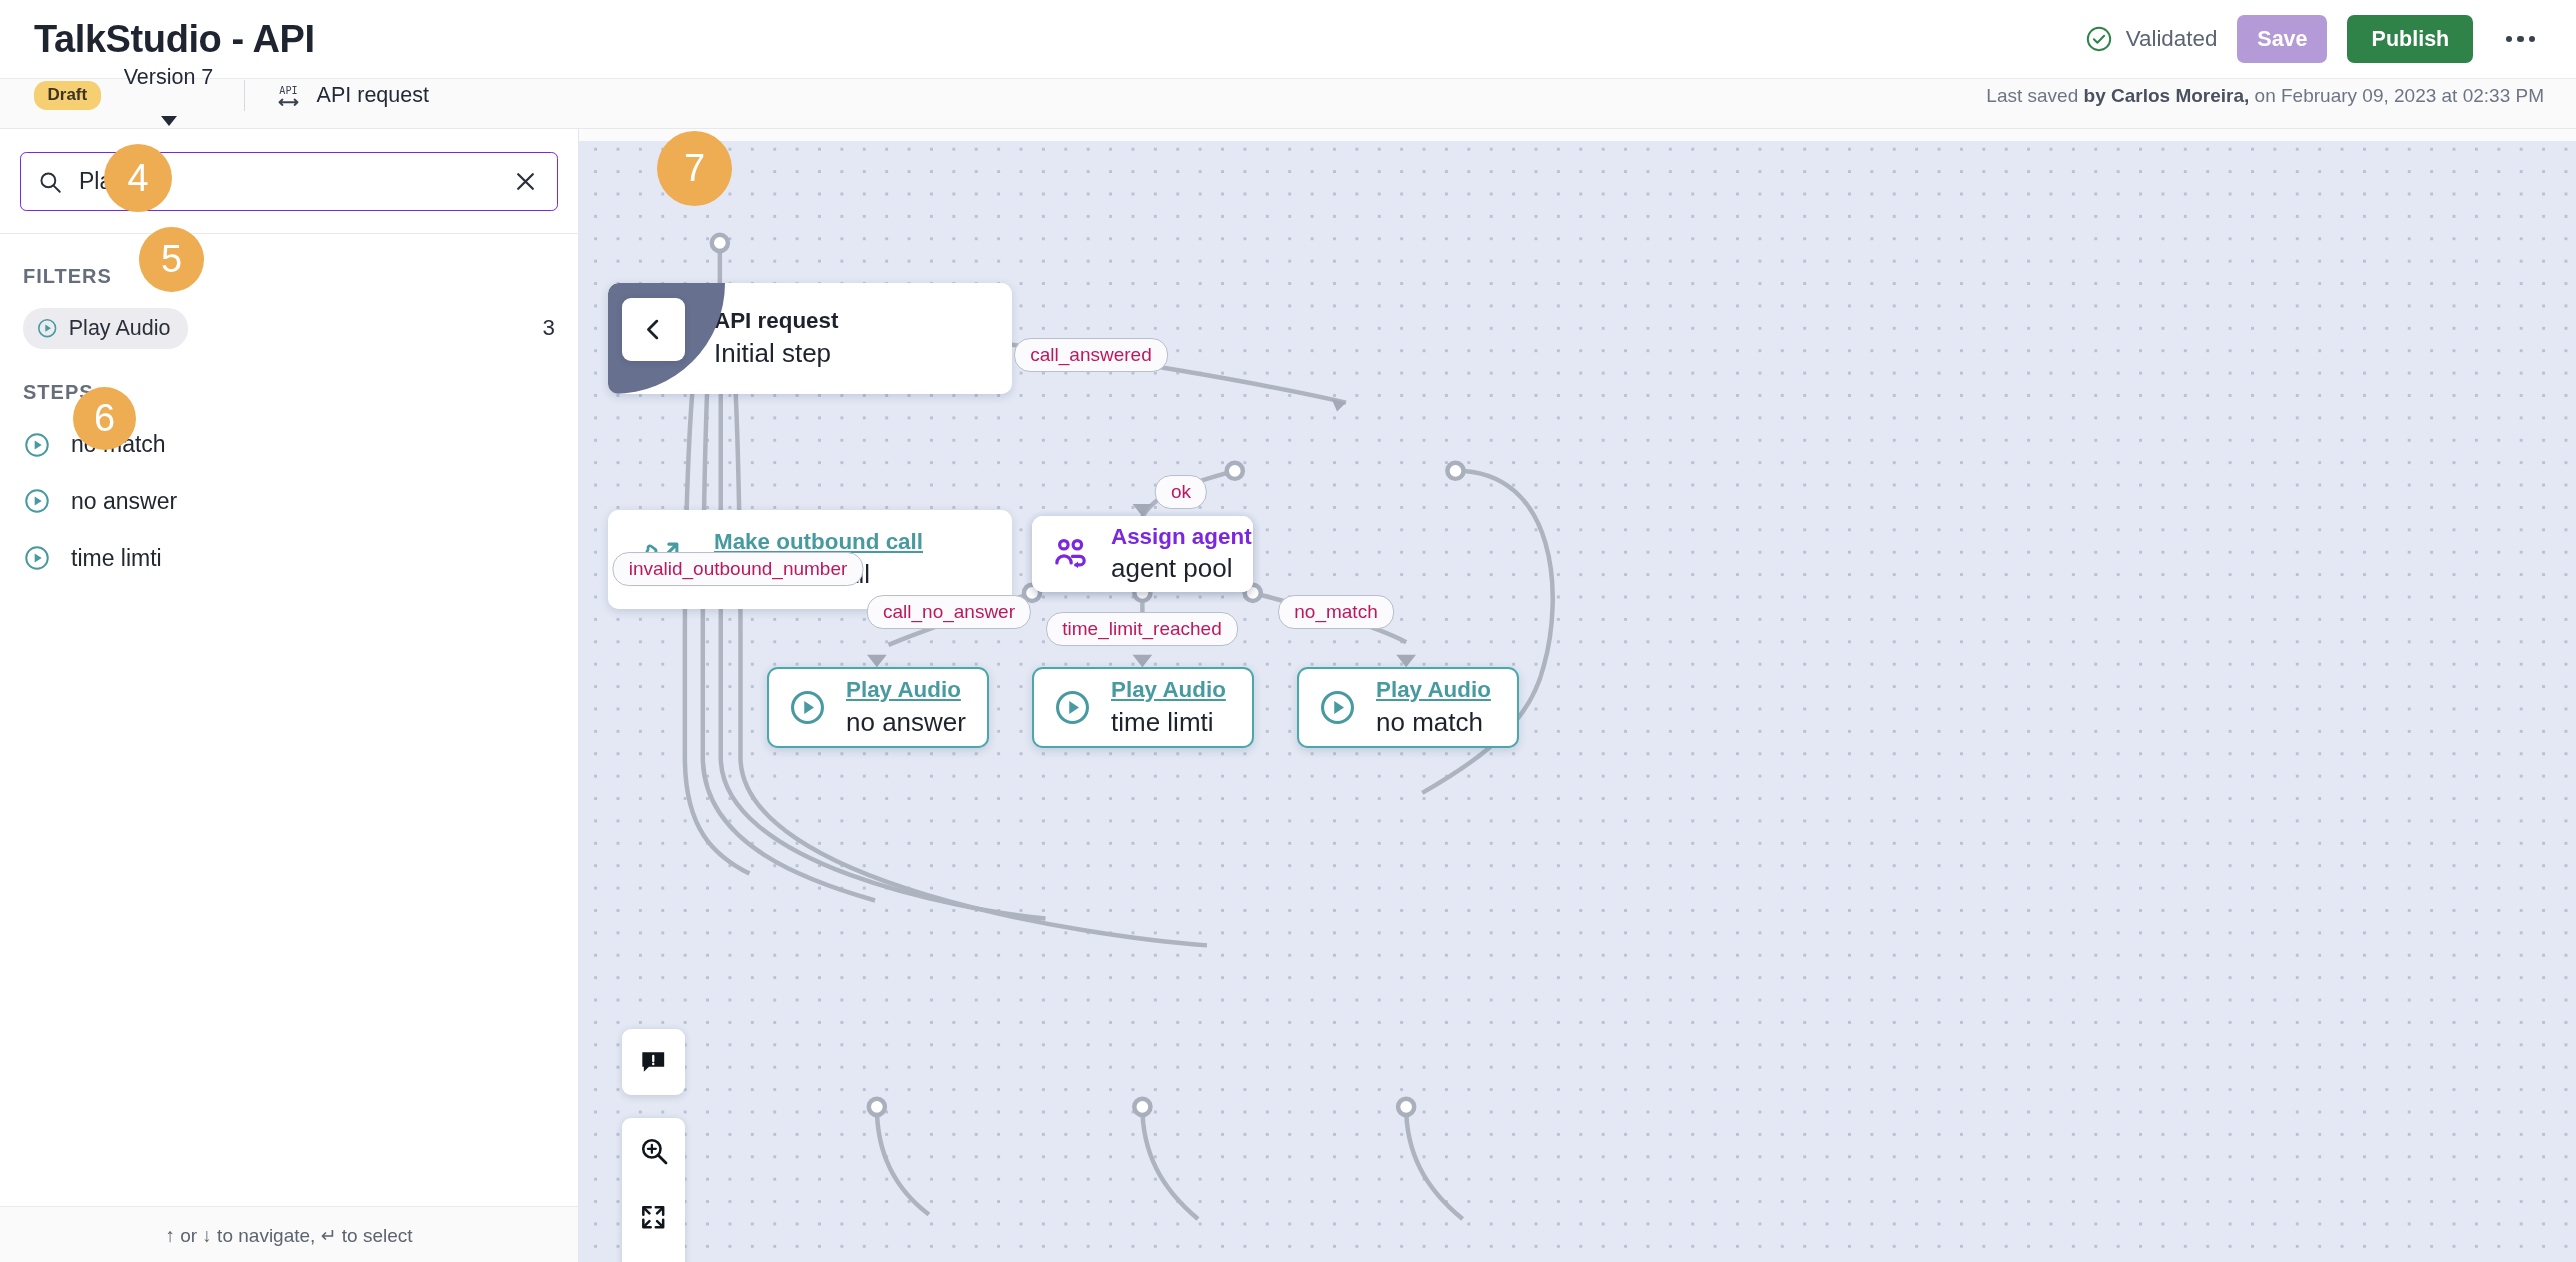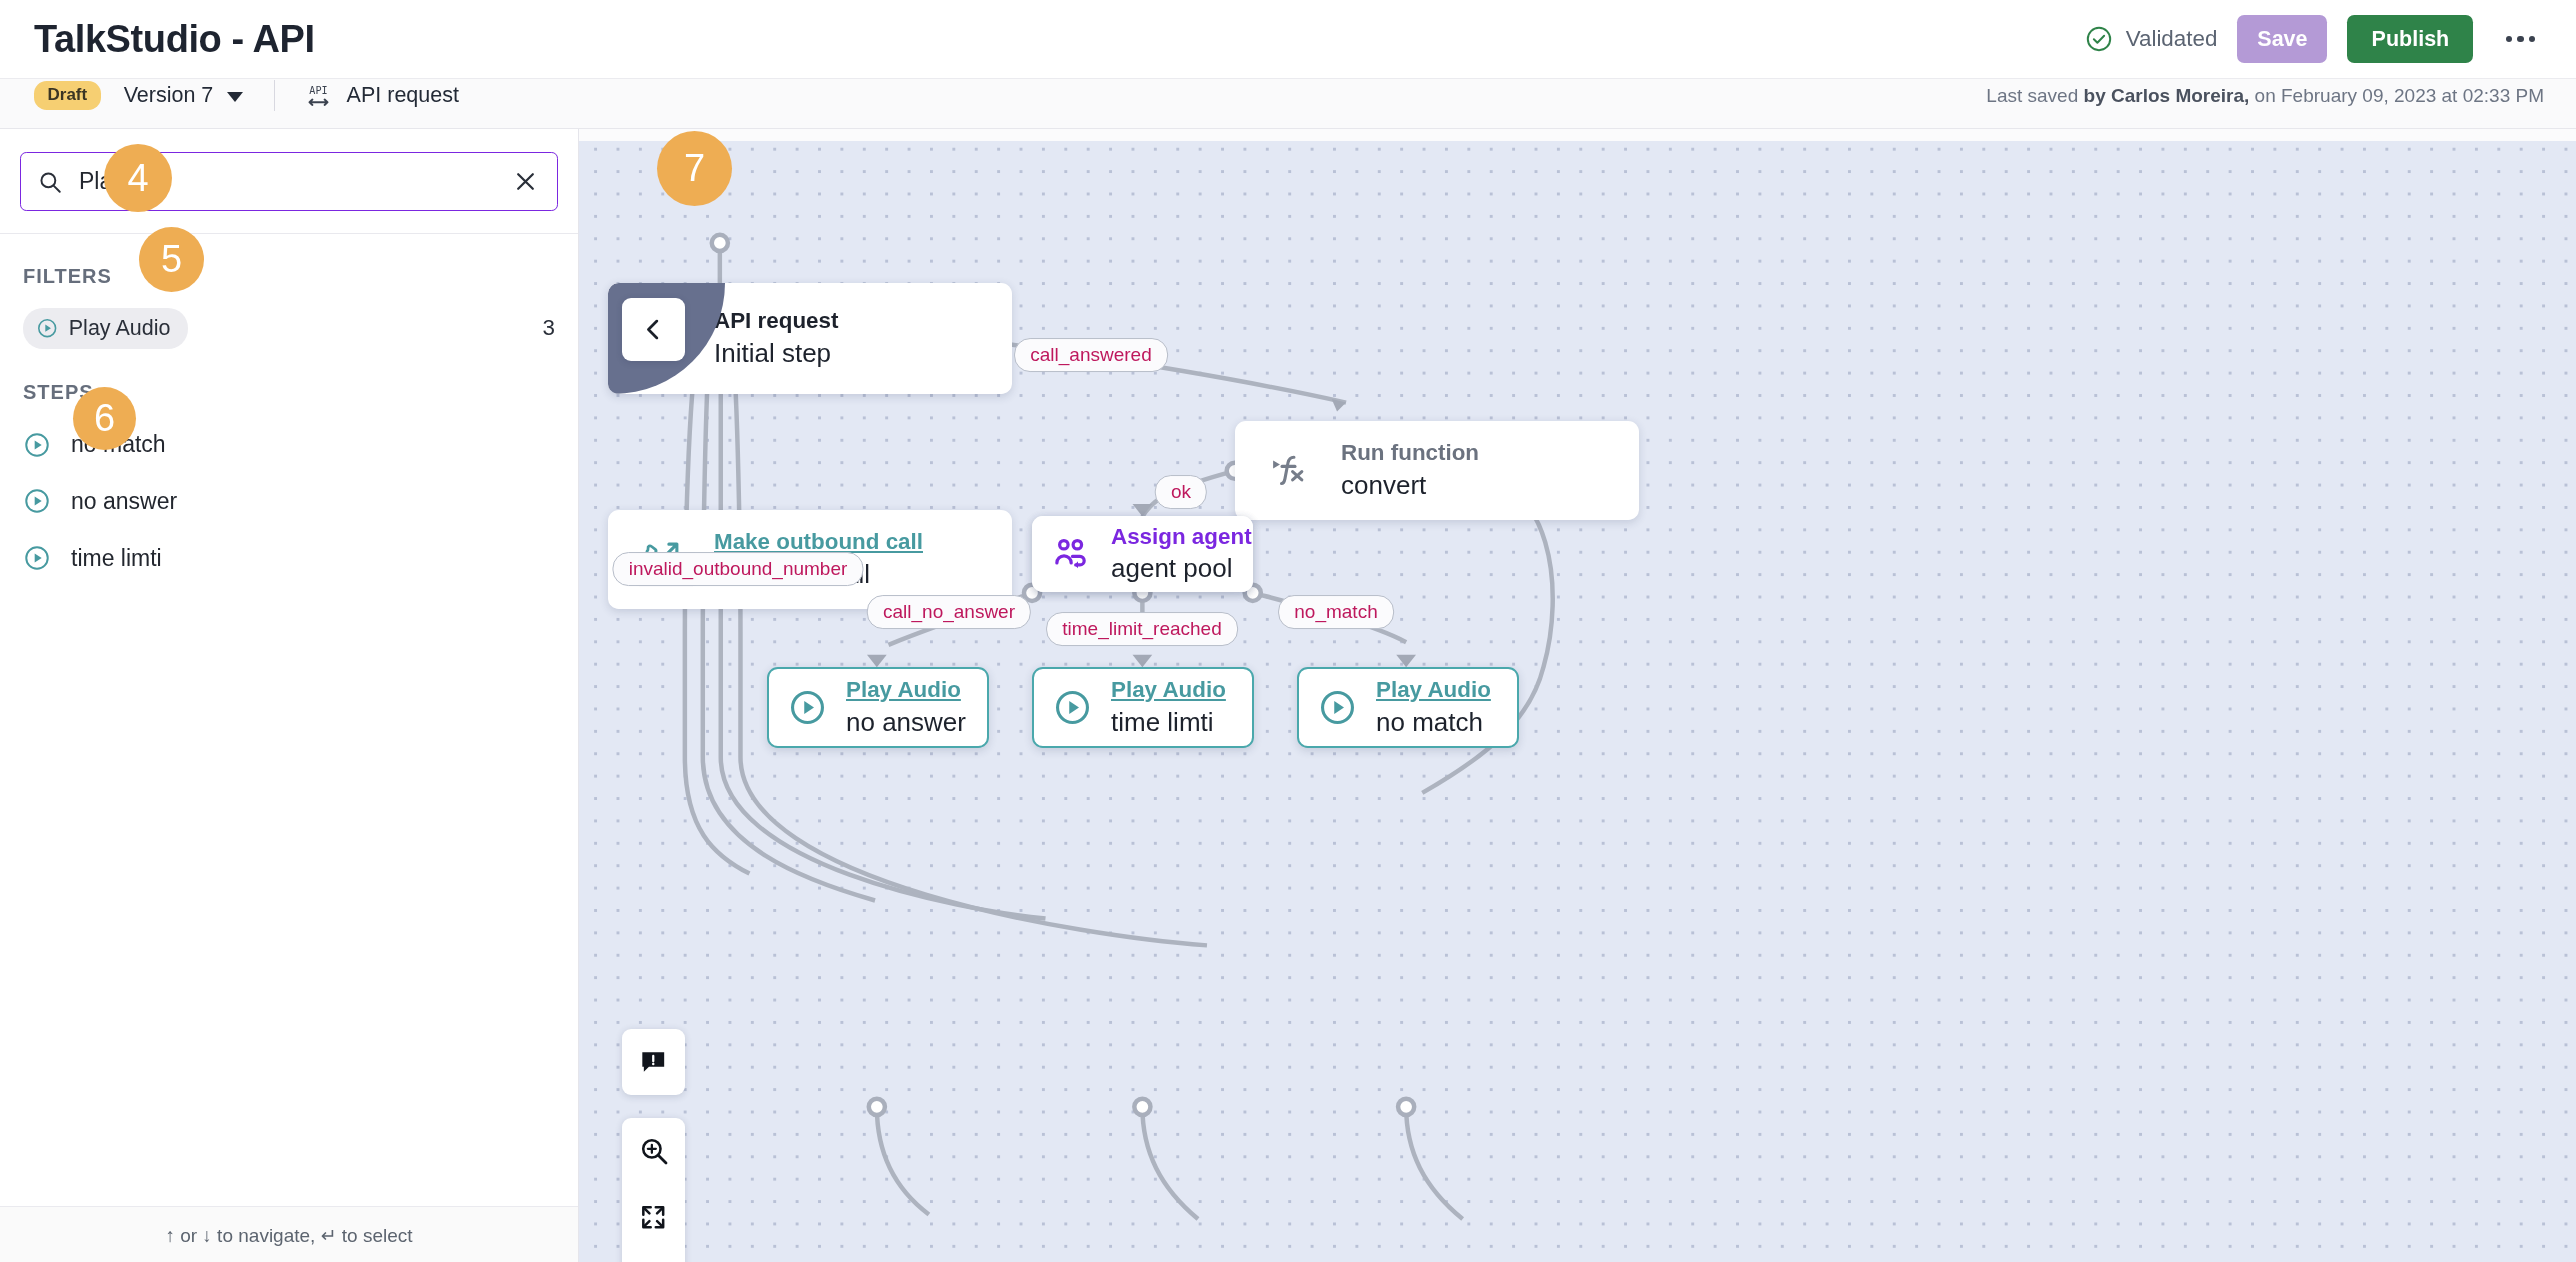--- a/index.html
+++ b/index.html
@@ -47,22 +47,22 @@
     display: flex; align-items: center;
     padding: 0 32px 16px 34px;
     background: #fafafb;
     border-bottom: 0.9px solid #e7e7ec;
   }
   .chip-draft {
     background: #f6cf72; color: #3b3524; font-size: 17px; font-weight: bold;
     border-radius: 12.6px; padding: 4.5px 13.5px 5.4px; white-space: nowrap;
   }
   .version {
-    display: flex; align-items: center; gap: 14px; margin-left: 23px;
-    font-size: 21.5px; color: #232a36; cursor: pointer; white-space: nowrap;
+    display: flex; align-items: center; gap: 24px; margin-left: 23px;
+    font-size: 21.5px; color: #232a36; cursor: pointer; white-space: nowrap; flex-direction: column;
   }
   .chev-d { width: 0; height: 0; border-left: 8px solid transparent; border-right: 8px solid transparent; border-top: 10px solid #232a36; margin-top: 2.7px; }
   .vsep { width: 0.9px; height: 30.5px; background: #d8d8e0; margin: 0 30.5px; }
   .crumb { display: flex; align-items: center; gap: 14.4px; }
   .crumb-label { font-size: 21.5px; color: #232a36; white-space: nowrap; }
   .api-ico { width: 27px; height: 27px; flex: 0 0 27px; }
   .lastsaved { margin-left: auto; font-size: 19px; color: #6d7584; white-space: nowrap; }
   .lastsaved b { color: #4a515e; }
 
   
@@ -380,34 +380,20 @@
             <path d="M4.2 4.6a1.5 1.5 0 012-.2l2 1.5c.6.45.75 1.3.35 1.95L7.6 9.2c.75 1.6 2.1 2.95 3.7 3.7l1.35-1c.65-.4 1.5-.25 1.95.35l1.5 2a1.5 1.5 0 01-.2 2l-1 .9c-.8.7-1.95.8-2.85.25C8.6 15.6 5.7 12.7 3.8 9.25c-.55-.9-.45-2.05.25-2.85z" fill="none" stroke="#479aa0" stroke-width="1.6" stroke-linejoin="round"></path>
             <path d="M15.4 8.6L21 3M16.3 3H21v4.7" fill="none" stroke="#479aa0" stroke-width="1.8" stroke-linecap="round" stroke-linejoin="round"></path>
           </svg>
         </div>
         <div class="node-text">
           <span class="node-title t-teal">Make outbound call</span>
           <span class="node-sub">outbound-call</span>
         </div>
       </div>
 
-      <div class="node" style="left:656px; top:292px; width:404px; height:99px;">
-        <div class="node-icon-wrap">
-          <svg width="41" height="41" viewBox="0 0 24 24">
-            <path d="M3 6.2l4 2.3-4 2.3z" fill="#767d8a"></path>
-            <path d="M15.2 4.2c-2 0-3.1 1.3-3.5 3.3l-1.8 9.4c-.35 1.9-1 2.7-2 2.7" fill="none" stroke="#767d8a" stroke-width="1.8" stroke-linecap="round"></path>
-            <path d="M8.2 9.6h7.6" stroke="#767d8a" stroke-width="1.8" stroke-linecap="round"></path>
-            <path d="M14.4 12.6l5.4 4.9M19.8 12.6l-5.4 4.9" stroke="#767d8a" stroke-width="1.8" stroke-linecap="round"></path>
-          </svg>
-        </div>
-        <div class="node-text">
-          <span class="node-title t-gray">Run function</span>
-          <span class="node-sub">convert</span>
-        </div>
-      </div>
 
       <div class="node" style="left:453px; top:387px; width:221px; height:76px; left:453px; top:387px;" hidden=""></div>
 
       <div class="node" style="left:453px; top:387px; width:221px; height:76px; opacity:0; pointer-events:none;"></div>
 
       <div class="node" style="left:453px; top:387px; width:221px; height:76px;">
         <div class="node-icon-wrap" style="width:79px; flex:0 0 79px;">
           <svg width="39" height="39" viewBox="0 0 24 24">
             <circle cx="7.3" cy="6" r="2.6" fill="none" stroke="#7b27e0" stroke-width="2"></circle>
             <circle cx="15.6" cy="6" r="2.6" fill="none" stroke="#7b27e0" stroke-width="2"></circle>

